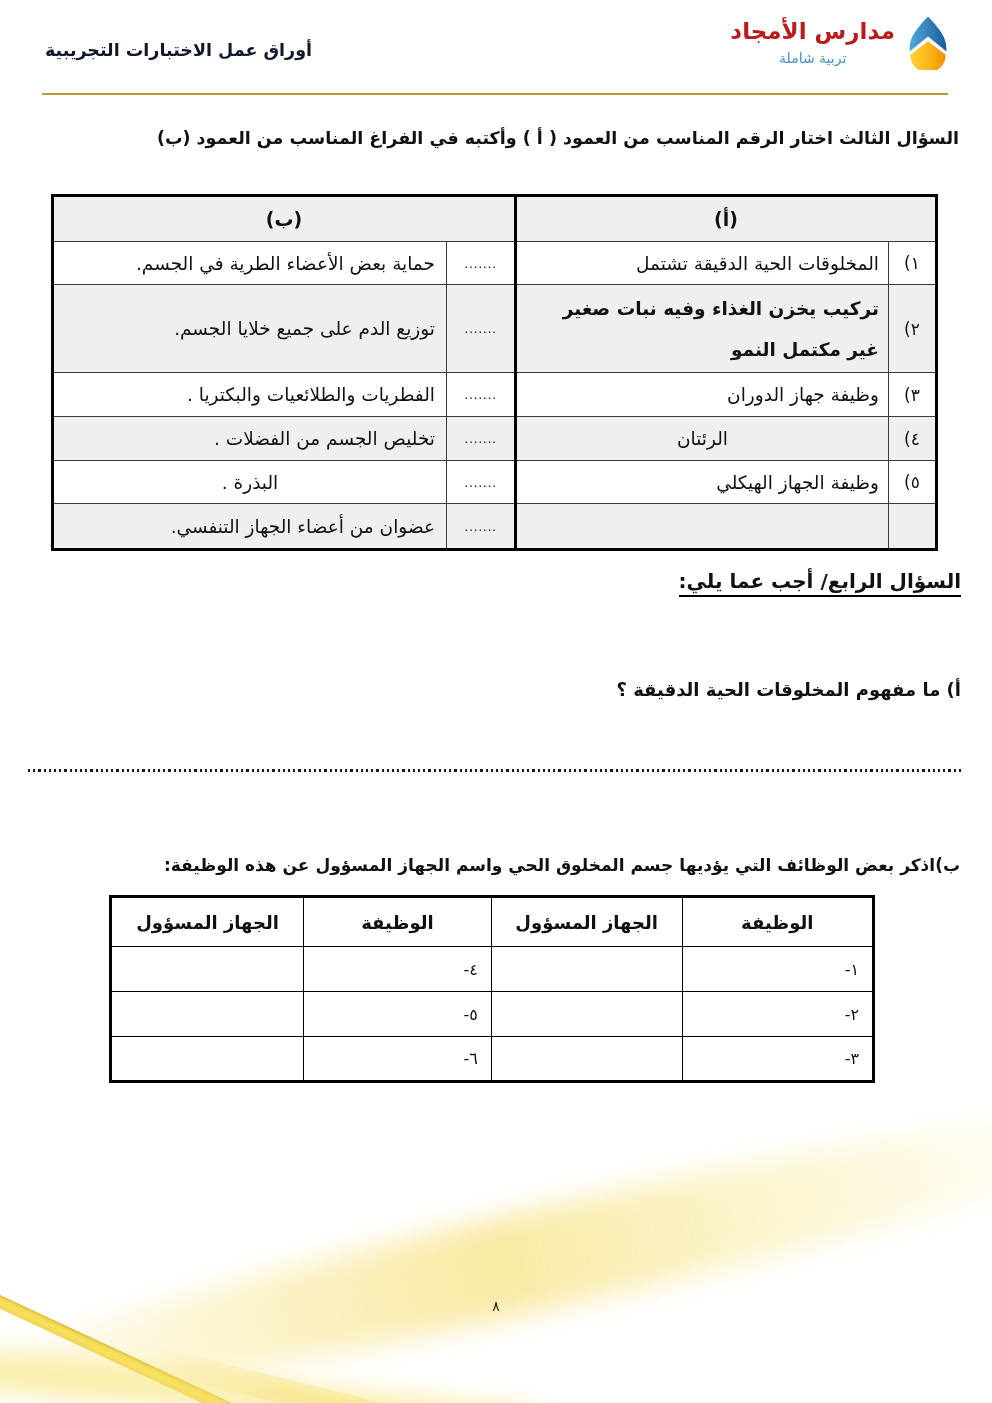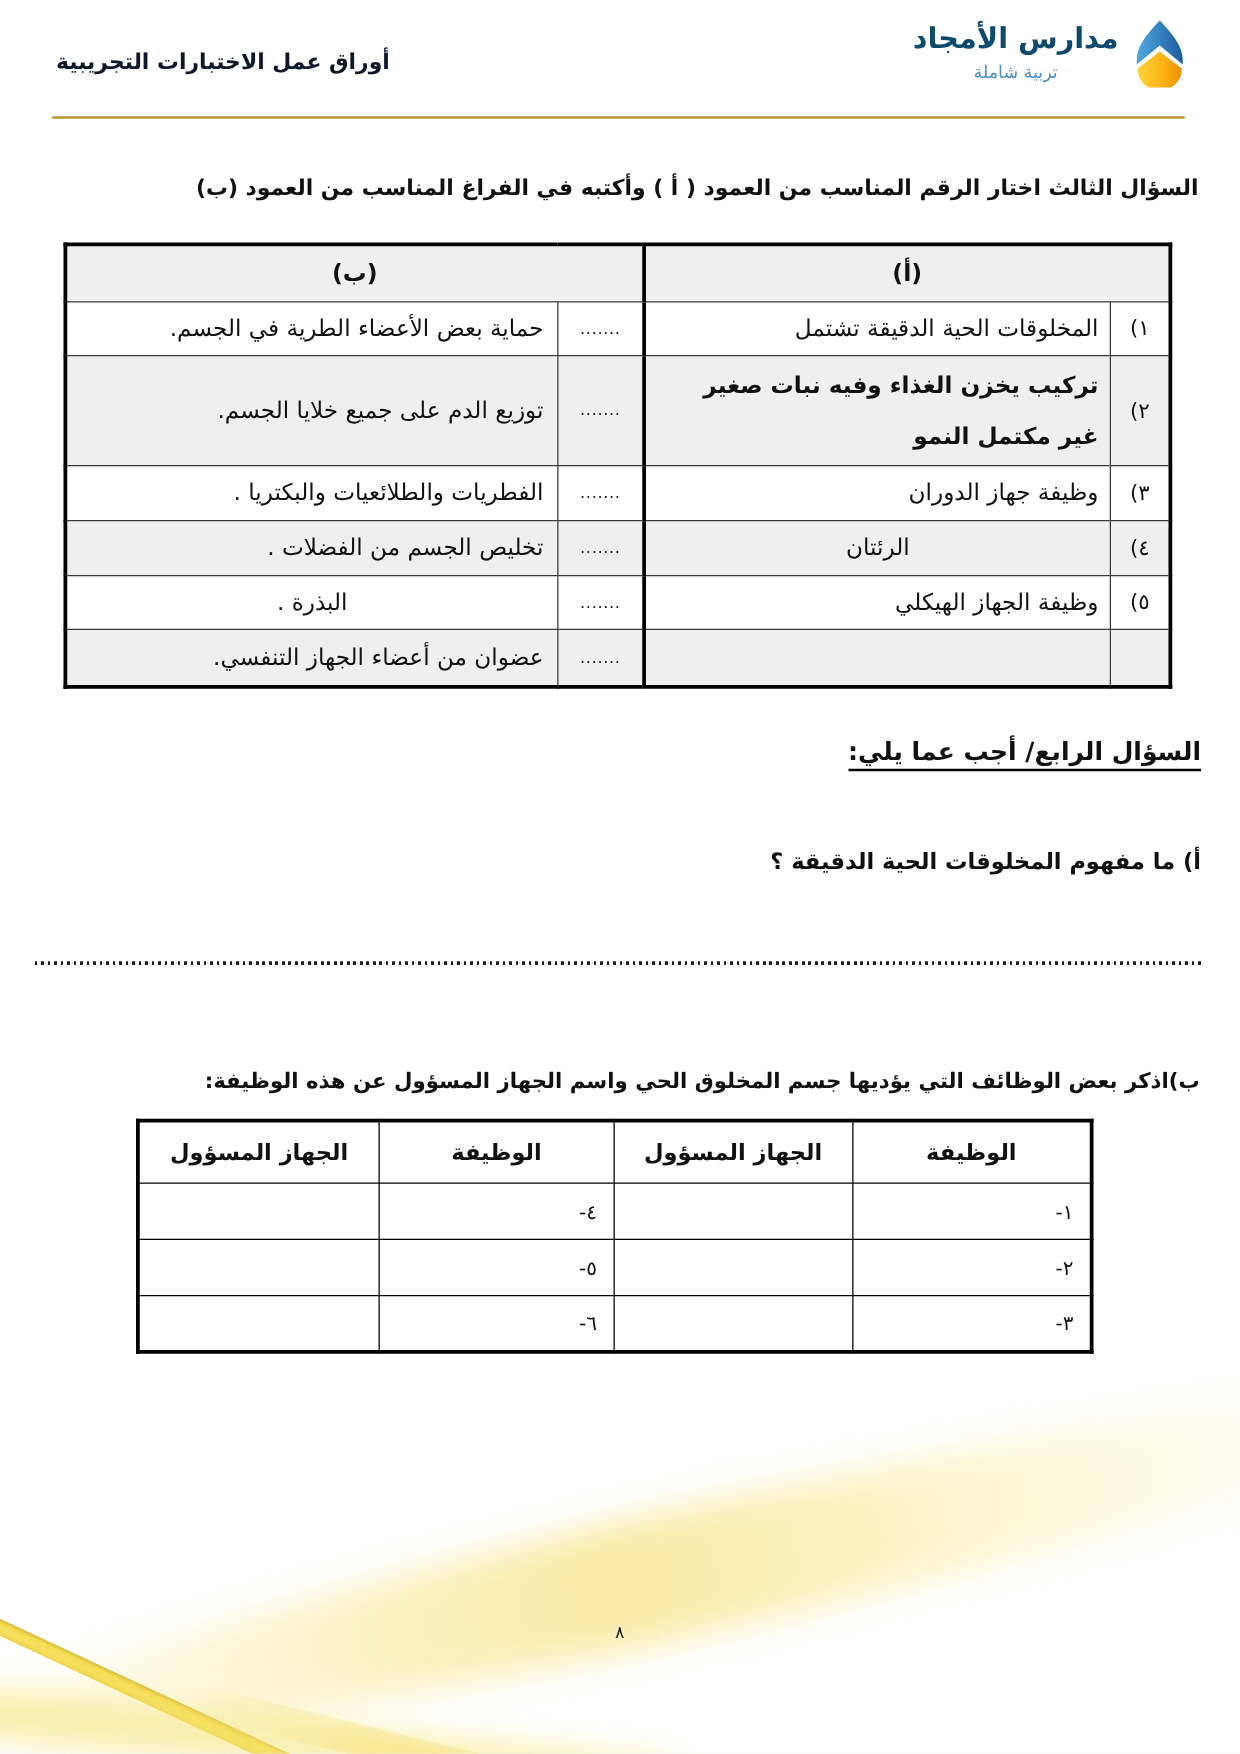--- a/index.html
+++ b/index.html
@@ -9,27 +9,27 @@
     position:relative; width:992px; height:1403px; margin:0 auto;
     background:#ffffff; overflow:hidden; direction:rtl; color:#111;
   }
   .content { position:relative; z-index:2; }
 
   
   .header-bar { position:absolute; top:14px; right:40px; left:45px; height:78px;
     display:flex; justify-content:space-between; align-items:flex-start; }
   .logo { display:flex; align-items:center; gap:9px; }
   .logo-text { display:flex; flex-direction:column; align-items:center; }
-  .logo-name { font-size:23px; font-weight:bold; color:#0c4a6e; line-height:1.2; }
+  .logo-name { font-size:23px; font-weight:bold; color:#b91c1c; line-height:1.2; }
   .logo-tagline { font-size:14px; color:#4A90C5; margin-top:4px; }
   .doc-title { font-size:17.5px; font-weight:bold; color:#0f172a; margin-top:26px; text-align:left; }
   .gold-line { position:absolute; top:93px; right:44px; left:42px; border-top:2.6px solid #BC9733; }
 
   
-  .q3-title { position:absolute; top:141px; right:33px; left:30px;
+  .q3-title { position:absolute; top:128px; right:33px; left:30px;
     text-align:right; font-size:17.5px; font-weight:bold; }
 
   .t1 { position:absolute; top:194px; right:54px; width:884px; }
   .t1 table { width:100%; border-collapse:collapse; table-layout:fixed;
     border:3px solid #000; }
   .t1 th, .t1 td { border:1px solid #3a3a3a; vertical-align:middle; }
   .t1 thead th { height:46px; background:#EFEFEF; font-size:19px; font-weight:bold; text-align:center; }
   .t1 th.a-head, .t1 td.cell-a { border-left:3px solid #000; }
   .t1 tr.shade { background:#EFEFEF; }
   .t1 td.num { text-align:center; font-size:17px; }
@@ -38,21 +38,21 @@
   .t1 td.cell-b { padding:0 11px; font-size:18.5px; }
   .t1 tr.r1 { height:43px; } .t1 tr.r2 { height:88px; }
   .t1 tr.r3 { height:44px; } .t1 tr.r4 { height:44px; }
   .t1 tr.r5 { height:43px; } .t1 tr.r6 { height:46px; }
   .t1 tr.r2 td.cell-a { font-weight:bold; }
   .t1 tr.r2 td.cell-a span { display:block; line-height:41px; }
   .t1 tr.r4 td.cell-a { text-align:center; padding:0; }
   .t1 tr.r5 td.cell-b { text-align:center; padding:0; }
 
   
-  .q4-title { position:absolute; top:589px; right:31px; text-align:right; font-size:20px; font-weight:bold; }
+  .q4-title { position:absolute; top:569px; right:31px; text-align:right; font-size:20px; font-weight:bold; }
   .q4-title span { border-bottom:2.6px solid #000; padding-bottom:2px; }
   .q4a { position:absolute; top:679px; right:31px; font-size:18px; font-weight:bold; }
   .dotline { position:absolute; top:769px; right:28px; left:28px; height:3px;
     background:repeating-linear-gradient(90deg,#1c1c1c 0 2.2px,transparent 2.2px 5.2px); }
   .q4b { position:absolute; top:855px; right:32px; left:20px; text-align:right;
     font-size:17px; font-weight:bold; }
 
   .t2 { position:absolute; top:895px; right:117px; width:766px; }
   .t2 table { width:100%; border-collapse:collapse; table-layout:fixed; border:3.5px solid #000; background:#fff; }
   .t2 th, .t2 td { border:1.6px solid #000; vertical-align:middle; }

